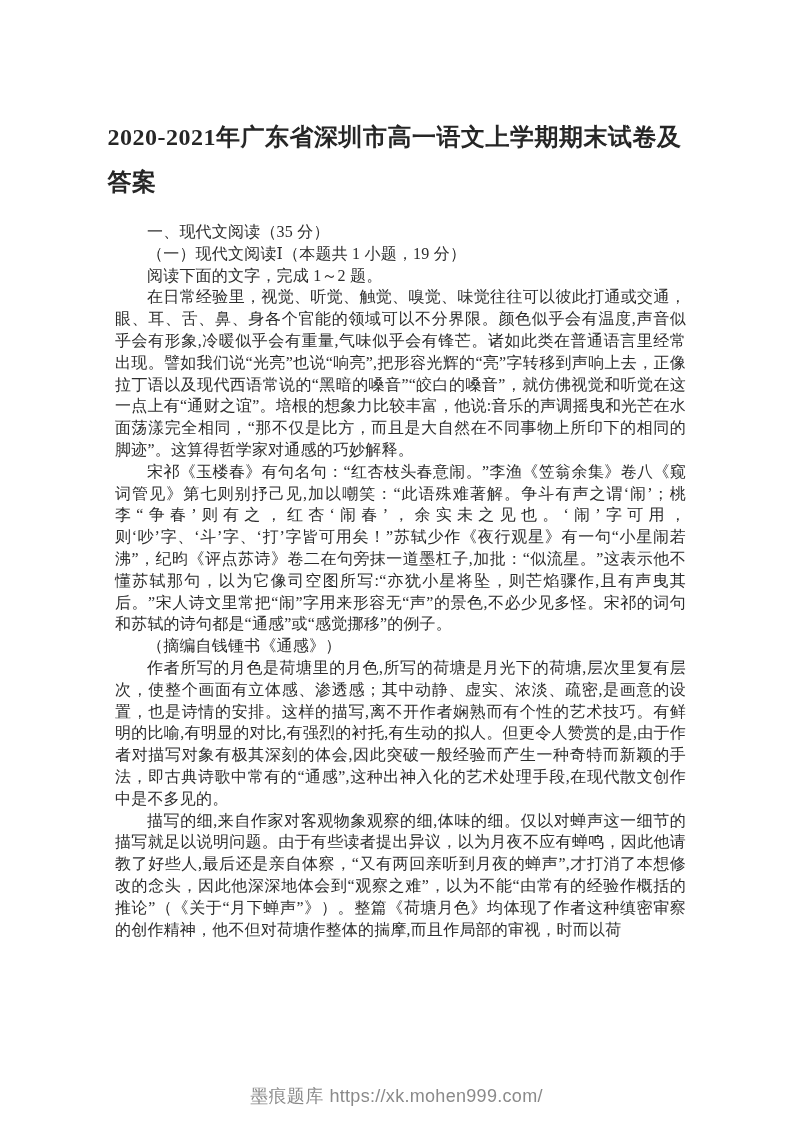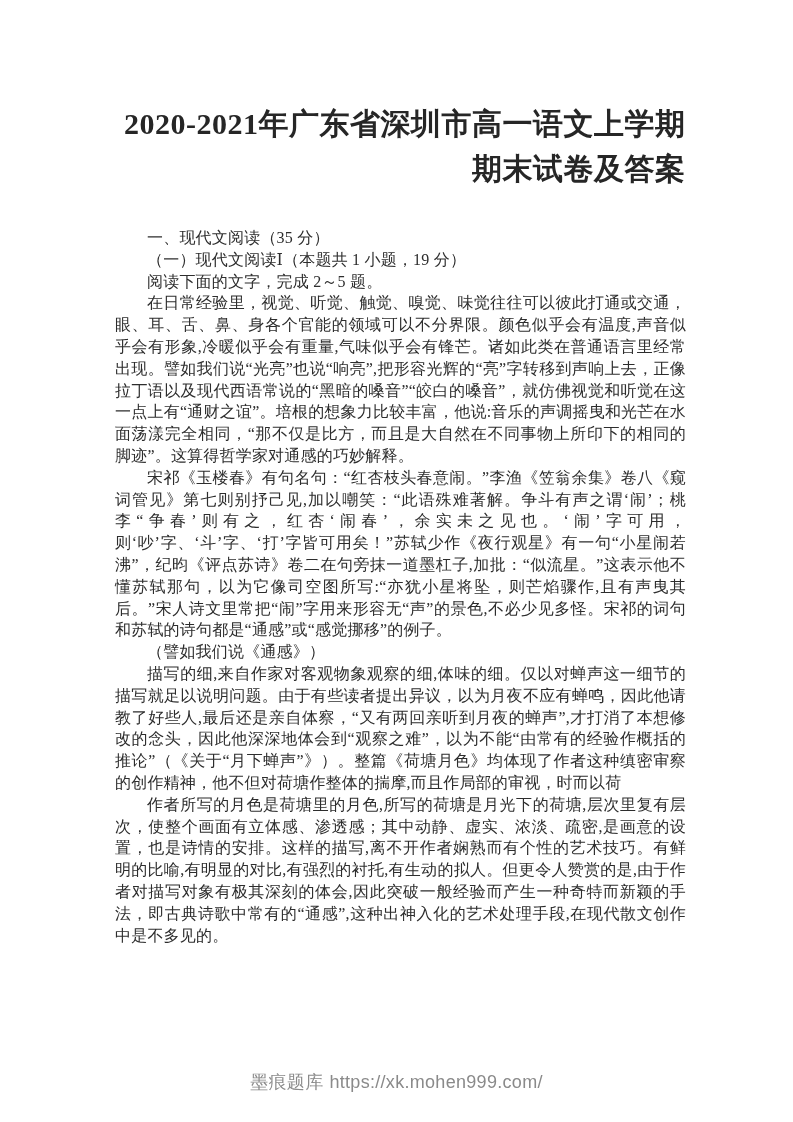--- a/index.html
+++ b/index.html
@@ -14,33 +14,33 @@
     position: relative;
   }
   .sheet {
     position: relative;
     width: 793px;
     height: 1122px;
     background: #ffffff;
     font-family: "Liberation Serif", "DejaVu Serif", serif;
   }
   .title {
-    margin: 0 auto;
+    margin: 14px auto;
     padding-top: 101px;
     width: 578px;
-    font-size: 30px;
+    font-size: 24px;
     font-weight: 700;
     line-height: 45px;
-    text-align: right;
+    text-align: left;
     letter-spacing: 0.5px;
     color: #262626;
   }
   .content {
     margin-left: 115px;
-    margin-top: 36px;
+    margin-top: 16px;
     width: 571px;
   }
   .content p {
     margin: 0;
     text-indent: 2em;
     font-size: 16px;
     line-height: 21.8px;
     text-align: justify;
     letter-spacing: 0.2px;
     color: #2d2d2d;
@@ -63,27 +63,27 @@
 </head>
 <body>
 
 <div class="sheet">
 
   <h1 class="title">2020-2021年广东省深圳市高一语文上学期期末试卷及答案</h1>
 
   <div class="content">
     <p>一、现代文阅读（35 分）</p>
     <p>（一）现代文阅读Ⅰ（本题共 1 小题，19 分）</p>
-    <p>阅读下面的文字，完成 2～5 题。</p>
+    <p>阅读下面的文字，完成 1～2 题。</p>
 
     <p>在日常经验里，视觉、听觉、触觉、嗅觉、味觉往往可以彼此打通或交通，眼、耳、舌、鼻、身各个官能的领域可以不分界限。颜色似乎会有温度,声音似乎会有形象,冷暖似乎会有重量,气味似乎会有锋芒。诸如此类在普通语言里经常出现。譬如我们说“光亮”也说“响亮”,把形容光辉的“亮”字转移到声响上去，正像拉丁语以及现代西语常说的“黑暗的嗓音”“皎白的嗓音”，就仿佛视觉和听觉在这一点上有“通财之谊”。培根的想象力比较丰富，他说:音乐的声调摇曳和光芒在水面荡漾完全相同，“那不仅是比方，而且是大自然在不同事物上所印下的相同的脚迹”。这算得哲学家对通感的巧妙解释。</p>
     <p>宋祁《玉楼春》有句名句：“红杏枝头春意闹。”李渔《笠翁余集》卷八《窥词管见》第七则别抒己见,加以嘲笑：“此语殊难著解。争斗有声之谓‘闹’；桃李“争春’则有之，红杏‘闹春’，余实未之见也。‘闹’字可用，则‘吵’字、‘斗’字、‘打’字皆可用矣！”苏轼少作《夜行观星》有一句“小星闹若沸”，纪昀《评点苏诗》卷二在句旁抹一道墨杠子,加批：“似流星。”这表示他不懂苏轼那句，以为它像司空图所写:“亦犹小星将坠，则芒焰骤作,且有声曳其后。”宋人诗文里常把“闹”字用来形容无“声”的景色,不必少见多怪。宋祁的词句和苏轼的诗句都是“通感”或“感觉挪移”的例子。</p>
-    <p>（譬如我们说《通感》）</p>
+    <p>（摘编自钱锺书《通感》）</p>
 
+    <p>作者所写的月色是荷塘里的月色,所写的荷塘是月光下的荷塘,层次里复有层次，使整个画面有立体感、渗透感；其中动静、虚实、浓淡、疏密,是画意的设置，也是诗情的安排。这样的描写,离不开作者娴熟而有个性的艺术技巧。有鲜明的比喻,有明显的对比,有强烈的衬托,有生动的拟人。但更令人赞赏的是,由于作者对描写对象有极其深刻的体会,因此突破一般经验而产生一种奇特而新颖的手法，即古典诗歌中常有的“通感”,这种出神入化的艺术处理手段,在现代散文创作中是不多见的。</p>
     <p>描写的细,来自作家对客观物象观察的细,体味的细。仅以对蝉声这一细节的描写就足以说明问题。由于有些读者提出异议，以为月夜不应有蝉鸣，因此他请教了好些人,最后还是亲自体察，“又有两回亲听到月夜的蝉声”,才打消了本想修改的念头，因此他深深地体会到“观察之难”，以为不能“由常有的经验作概括的推论”（《关于“月下蝉声”》）。整篇《荷塘月色》均体现了作者这种缜密审察的创作精神，他不但对荷塘作整体的揣摩,而且作局部的审视，时而以荷</p>
-    <p>作者所写的月色是荷塘里的月色,所写的荷塘是月光下的荷塘,层次里复有层次，使整个画面有立体感、渗透感；其中动静、虚实、浓淡、疏密,是画意的设置，也是诗情的安排。这样的描写,离不开作者娴熟而有个性的艺术技巧。有鲜明的比喻,有明显的对比,有强烈的衬托,有生动的拟人。但更令人赞赏的是,由于作者对描写对象有极其深刻的体会,因此突破一般经验而产生一种奇特而新颖的手法，即古典诗歌中常有的“通感”,这种出神入化的艺术处理手段,在现代散文创作中是不多见的。</p>
   </div>
 
   <div class="footer">
     <span>墨痕题库</span><span class="url">https://xk.mohen999.com/</span>
   </div>
 
 </div>
 
 </body></html>

